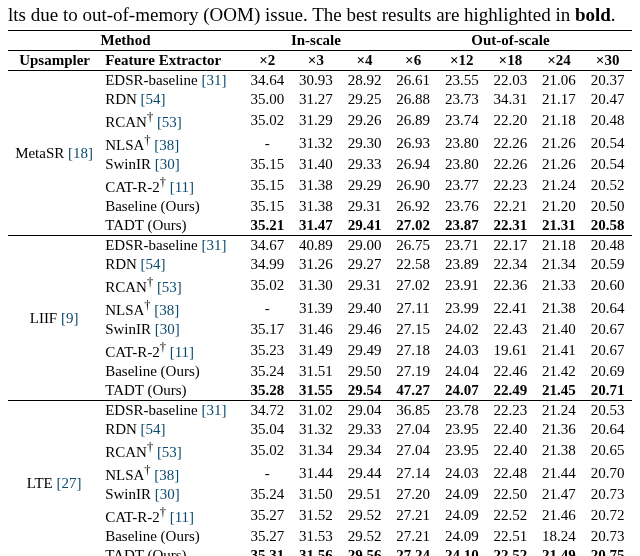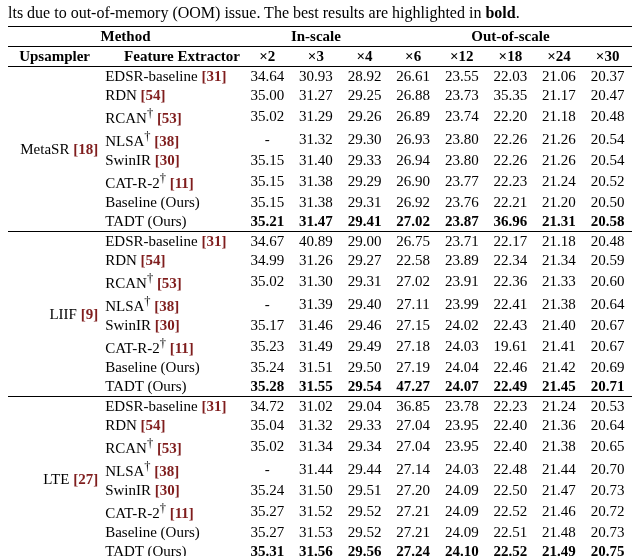--- a/index.html
+++ b/index.html
@@ -8,41 +8,41 @@
     background: #fff;
     font-family: "Times New Roman", Times, serif;
     font-size: 13px;
     color: #000;
     width: 640px;
   }
   .wrap {
     padding: 4px 8px 12px 8px;
   }
   .caption {
-    font-size: 16px;
+    font-size: 19px;
     margin: 0 0 4px 0;
   }
   .bold { font-weight: bold; }
   table {
     border-collapse: collapse;
     width: 100%;
     font-size: 15px;
     table-layout: fixed;
   }
   th, td {
     padding: 1px 3px;
     text-align: center;
     white-space: nowrap;
   }
   col.c-ups   { width: 92px; }
   col.c-feat  { width: 140px; }
   col.c-num   { width: 48px; }
   .fe-cell { text-align: left; padding-left: 4px; }
-  .ups-cell { text-align: right; padding-left: 2px; vertical-align: middle; }
-  .cite { color: #7f1d1d; font-weight: bold; }
+  .ups-cell { text-align: center; padding-left: 2px; vertical-align: middle; }
+  .cite { color: #0c4a6e; }
   .b-top    { border-top: 1.4px solid #000; }
   .b-bottom { border-bottom: 1.4px solid #000; }
   .b-thin-bottom { border-bottom: 0.6px solid #000; }
   .scale-hdr { font-family: "Times New Roman", serif; }
 </style>
 </head>
 <body>
 
 <div class="wrap">
   <p class="caption">
@@ -65,21 +65,21 @@
 
     <tbody>
         <tr class="b-top">
       <th colspan="2" class="b-thin-bottom">Method</th>
       <th colspan="3" class="b-thin-bottom">In-scale</th>
       <th colspan="5" class="b-thin-bottom">Out-of-scale</th>
     </tr>
 
     <tr class="b-thin-bottom">
       <th>Upsampler</th>
-      <th class="fe-cell" style="text-align:right">Feature Extractor</th>
+      <th class="fe-cell" style="text-align:left">Feature Extractor</th>
       <th class="scale-hdr">×2</th>
       <th class="scale-hdr">×3</th>
       <th class="scale-hdr">×4</th>
       <th class="scale-hdr">×6</th>
       <th class="scale-hdr">×12</th>
       <th class="scale-hdr">×18</th>
       <th class="scale-hdr">×24</th>
       <th class="scale-hdr">×30</th>
     </tr>
 
@@ -97,21 +97,21 @@
       <td>21.06</td>
       <td>20.37</td>
     </tr>
     <tr>
       <td class="fe-cell"><span>RDN </span><span class="cite">[54]</span></td>
       <td>35.00</td>
           <td>31.27</td>
           <td>29.25</td>
           <td>26.88</td>
           <td>23.73</td>
-          <td>35.35</td>
+          <td>34.31</td>
           <td>21.17</td>
           <td>20.47</td>
     </tr>
     <tr>
       <td class="fe-cell"><span>RCAN</span><sup>†</sup><span> </span><span class="cite">[53]</span></td>
       <td>35.02</td>
           <td>31.29</td>
           <td>29.26</td>
           <td>26.89</td>
           <td>23.74</td>
@@ -163,21 +163,21 @@
           <td>21.20</td>
           <td>20.50</td>
     </tr>
     <tr class="b-thin-bottom">
       <td class="fe-cell">TADT (Ours)</td>
       <td class="bold">35.21</td>
           <td class="bold">31.47</td>
           <td class="bold">29.41</td>
           <td class="bold">27.02</td>
           <td class="bold">23.87</td>
-          <td class="bold">36.96</td>
+          <td class="bold">22.31</td>
           <td class="bold">21.31</td>
           <td class="bold">20.58</td>
     </tr>
 
     <tr>
       <td rowspan="8" class="ups-cell">
         <span>LIIF </span><span class="cite">[9]</span>
       </td>
       <td class="fe-cell"><span>EDSR-baseline </span><span class="cite">[31]</span></td>
       <td>34.67</td>
@@ -337,21 +337,21 @@
           <td>20.72</td>
     </tr>
     <tr>
       <td class="fe-cell">Baseline (Ours)</td>
       <td>35.27</td>
           <td>31.53</td>
           <td>29.52</td>
           <td>27.21</td>
           <td>24.09</td>
           <td>22.51</td>
-          <td>21.48</td>
+          <td>18.24</td>
           <td>20.73</td>
     </tr>
     <tr class="b-bottom">
       <td class="fe-cell">TADT (Ours)</td>
       <td class="bold">35.31</td>
           <td class="bold">31.56</td>
           <td class="bold">29.56</td>
           <td class="bold">27.24</td>
           <td class="bold">24.10</td>
           <td class="bold">22.52</td>

